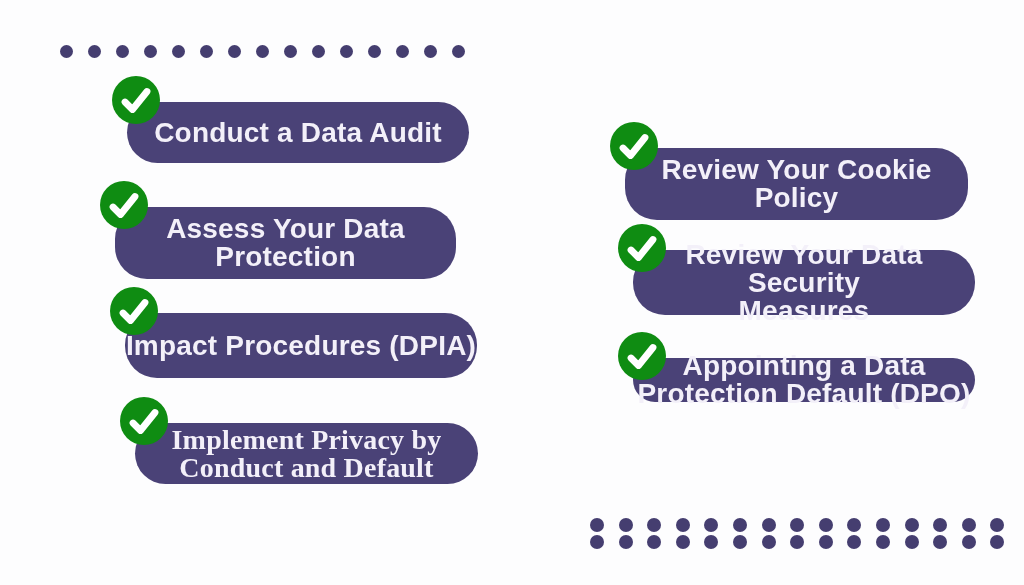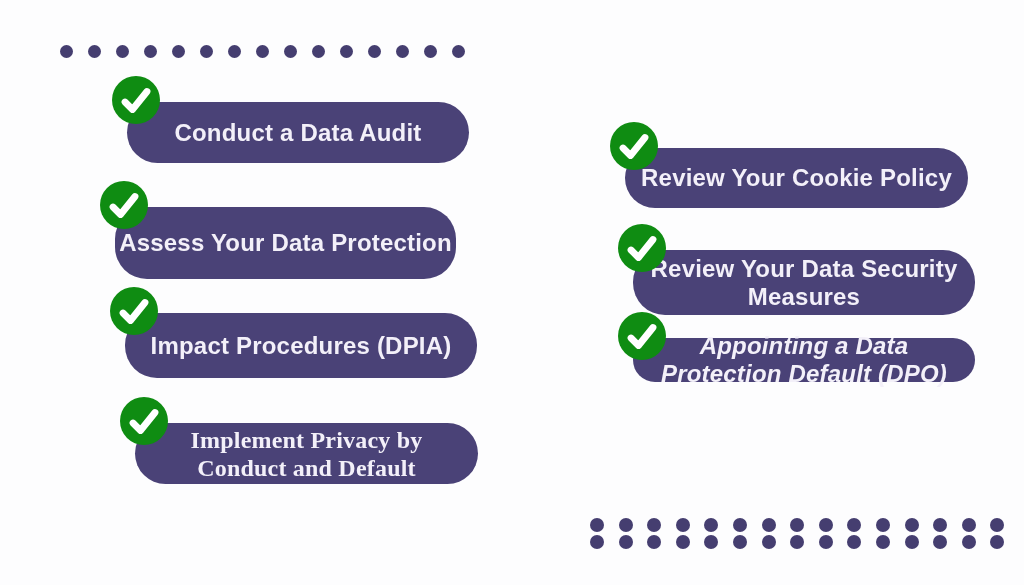--- a/index.html
+++ b/index.html
@@ -22,21 +22,21 @@
     position: absolute;
     inset: 0;
     background: var(--pill, #4a4277);
     border-radius: 32px;
     display: flex;
     flex-direction: column;
     align-items: center;
     justify-content: center;
     text-align: center;
     color: var(--pill-text, #f3f0f9);
-    font-size: 24px;
+    font-size: 28px;
     line-height: 28px;
     font-weight: 700;
     letter-spacing: 0.2px;
   }
   .badge {
     position: absolute;
     left: -15px;
     top: -26px;
     width: 48px;
     height: 48px;
@@ -131,21 +131,21 @@
           <span class="line">Implement Privacy by</span>
           <span class="line">Conduct and Default</span>
         </div>
         <div class="badge">
           <svg viewBox="0 0 48 48" width="48" height="48">
             <circle cx="24" cy="24" r="24" fill="var(--green)"></circle>
             <polyline points="13,26 20.5,33.5 35,15.5" fill="none" stroke="var(--check)" stroke-width="6.8" stroke-linecap="round" stroke-linejoin="round"></polyline>
           </svg>
         </div>
       </div>
-      <div class="check-item" style="left: 625px; top: 148px; width: 343px; height: 60px;">
+      <div class="check-item" style="left: 625px; top: 148px; width: 343px; height: 72px;">
         <div class="pill">
           <span class="line">Review Your Cookie Policy</span>
         </div>
         <div class="badge">
           <svg viewBox="0 0 48 48" width="48" height="48">
             <circle cx="24" cy="24" r="24" fill="var(--green)"></circle>
             <polyline points="13,26 20.5,33.5 35,15.5" fill="none" stroke="var(--check)" stroke-width="6.8" stroke-linecap="round" stroke-linejoin="round"></polyline>
           </svg>
         </div>
       </div>
@@ -154,21 +154,21 @@
           <span class="line">Review Your Data Security</span>
           <span class="line">Measures</span>
         </div>
         <div class="badge">
           <svg viewBox="0 0 48 48" width="48" height="48">
             <circle cx="24" cy="24" r="24" fill="var(--green)"></circle>
             <polyline points="13,26 20.5,33.5 35,15.5" fill="none" stroke="var(--check)" stroke-width="6.8" stroke-linecap="round" stroke-linejoin="round"></polyline>
           </svg>
         </div>
       </div>
-      <div class="check-item" style="left: 633px; top: 338px; width: 342px; height: 44px; font-style: italic;">
+      <div class="check-item" style="left: 633px; top: 358px; width: 342px; height: 44px;">
         <div class="pill">
           <span class="line">Appointing a Data</span>
           <span class="line">Protection Default (DPO)</span>
         </div>
         <div class="badge">
           <svg viewBox="0 0 48 48" width="48" height="48">
             <circle cx="24" cy="24" r="24" fill="var(--green)"></circle>
             <polyline points="13,26 20.5,33.5 35,15.5" fill="none" stroke="var(--check)" stroke-width="6.8" stroke-linecap="round" stroke-linejoin="round"></polyline>
           </svg>
         </div>

